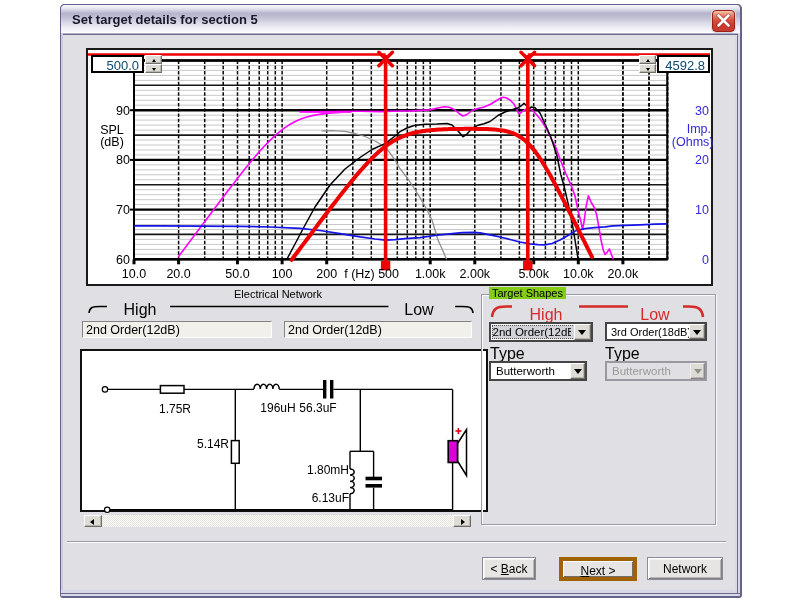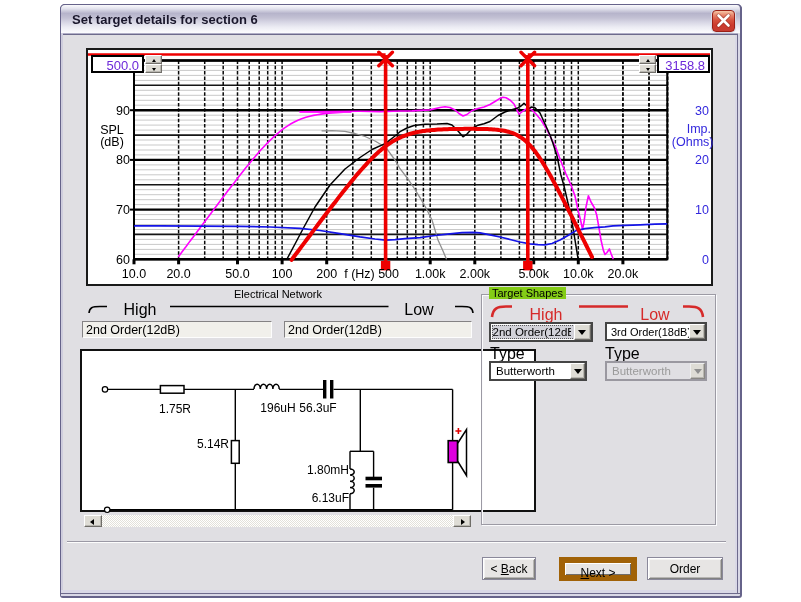--- a/index.html
+++ b/index.html
@@ -13,54 +13,54 @@
 #rline { left:736.6px; top:34px; width:1.2px; height:559px; background:#6d6a8c; }
 #title { left:60px; top:4px; width:682px; height:29px; border-radius:5px 5px 0 0;
   border:1px solid #66638a; border-right-width:2px; border-bottom:none;
   background:linear-gradient(180deg,#fafafc 0%,#e5e5ef 12%,#b6b4cb 30%,#c3c1d4 46%,#d8d7e5 62%,#ededf4 80%,#fcfcfe 100%); }
 #title .txt { position:absolute; left:11px; top:7px; font-size:13px; font-weight:bold; color:#19162b; }
 #tsep1 { left:63px; top:33px; width:675px; height:1.2px; background:#b1afc7; }
 #tsep2 { left:63px; top:34.3px; width:675px; height:1.2px; background:#6d6a8c; }
 #close { left:712px; top:10px; width:23px; height:22px; border-radius:4px; background:linear-gradient(180deg,#f6c8a8 0%,#e8886f 20%,#d6523f 45%,#cc3a2e 70%,#c63b31 100%); border:1px solid #9a2017; box-shadow:0 0 0 1px #d7dbe8; }
 .chartlabel { left:298px; top:36px; width:200px; text-align:center; font-size:11px; color:#000; }
 #panel { left:86px; top:48px; width:627px; height:238px; background:#fff; border:2px solid #1a1a1a; }
-.spinbox { background:#fff; border:2px solid #000; font-size:13px; text-align:right; padding:1px 3px 0 0; color:#6d28d9; height:18px; }
+.spinbox { background:#fff; border:2px solid #000; font-size:13px; text-align:right; padding:1px 3px 0 0; color:#0c4a6e; height:18px; }
 .spinner { width:17px; height:18px; }
 .sbtn { position:absolute; left:0; width:17px; height:8.5px; background:#dedcd5; border:1px solid; border-color:#fff #716f6a #716f6a #fff; box-shadow:inset -1px -1px 0 #b8b6b0; }
 .tri-up { position:absolute; left:5.5px; top:2.5px; width:0; height:0; border-left:2.8px solid transparent; border-right:2.8px solid transparent; border-bottom:3.6px solid #000; }
 .tri-dn { position:absolute; left:5.5px; top:3px; width:0; height:0; border-left:2.8px solid transparent; border-right:2.8px solid transparent; border-top:3.6px solid #000; }
 .lbl11 { font-size:11px; color:#000; }
 .lbl12 { font-size:16px; color:#000; }
 .robox { background:#f1f0eb; border:1px solid; border-color:#848284 #fdfdfd #fdfdfd #848284; font-size:12.5px; padding:1px 0 0 3px; color:#000; height:17px; }
-#circuit { left:80px; top:349px; width:456px; height:163px; background:#fff; border:2px solid #111; }
+#circuit { left:80px; top:349px; width:408px; height:163px; background:#fff; border:2px solid #111; }
 #hscroll { left:83.5px; top:514.5px; width:387px; height:12px; background:#fff; background-image:conic-gradient(#e3e1da 25%, #ffffff 0 50%, #e3e1da 0 75%, #ffffff 0); background-size:2px 2px; }
 .sarrow { position:absolute; top:0; width:18px; height:12px; background:#dedcd5; border:1px solid; border-color:#fff #6f6d68 #6f6d68 #fff; box-shadow:inset -1px -1px 0 #b8b6b0; }
 .tri-l { position:absolute; left:5px; top:3px; width:0; height:0; border-top:3px solid transparent; border-bottom:3px solid transparent; border-right:4px solid #000; }
 .tri-r { position:absolute; left:7px; top:3px; width:0; height:0; border-top:3px solid transparent; border-bottom:3px solid transparent; border-left:4px solid #000; }
 #group { left:481px; top:293.5px; width:235px; height:231px; border:1px solid #9c9aa4; box-shadow:inset 1px 1px 0 #fbfbfd, 1px 1px 0 #fbfbfd; }
 #grouplab { left:489px; top:287px; background:#84cc16; padding:0 3px; font-size:11px; }
 .red { color:#d62a2a; }
 .combo { border:2px solid #454545; background:#fff; }
 .cbtn { position:absolute; top:0; right:0; background:#dedcd5; border:1px solid; border-color:#fff #6f6d68 #6f6d68 #fff; box-shadow:inset -1px -1px 0 #b8b6b0; }
 .ctri { position:absolute; width:0; height:0; border-left:4px solid transparent; border-right:4px solid transparent; border-top:5px solid #000; }
 .ctext { position:absolute; left:2px; top:2px; font-size:11.5px; white-space:nowrap; overflow:hidden; }
 #sep { left:67px; top:541px; width:659px; height:2px; background:#9b99a5; box-shadow:0 1px 0 #fdfdfd; height:1px; }
 .btn { background:#e7e5e4; border:1px solid #8a889a; box-shadow:inset 1px 1px 0 #fff, inset -1px -1px 0 #808080, inset 2px 2px 0 #f4f3f2, inset -2px -2px 0 #b7b5b3; font-size:12px; text-align:center; padding-top:3.5px; color:#000; height:23px; }
-#nextbtn { border:6px solid #a16207; box-shadow:inset 1px 1px 0 #fff, inset -1px -1px 0 #6f6d6b; padding-top:3px; }
+#nextbtn { border:4px solid #a16207; box-shadow:inset 1px 1px 0 #fff, inset -1px -1px 0 #6f6d6b; padding-top:3px; }
 u { text-decoration:underline; }
 </style></head>
 <body>
 <div id="page">
   <div id="dlg" class="ab"></div>
   <div id="bstrip" class="ab"></div>
     <div id="bline" class="ab"></div>
   <div id="rstrip" class="ab"></div>
     <div id="rline" class="ab"></div>
   <div id="title" class="ab">
-      <div class="txt">Set target details for section 6</div>
+      <div class="txt">Set target details for section 5</div>
     </div>
   <div id="tsep1" class="ab"></div>
     <div id="tsep2" class="ab"></div>
   <div id="close" class="ab">
       <svg width="21" height="20" viewBox="0 0 21 20" style="position:absolute;left:0;top:0">
         <path d="M5.5,4.5 L15.5,14.5 M15.5,4.5 L5.5,14.5" stroke="#7e1a12" stroke-width="4" stroke-linecap="round" opacity="0.55"></path>
         <path d="M5.5,4.5 L15.5,14.5 M15.5,4.5 L5.5,14.5" stroke="#fff" stroke-width="2.6" stroke-linecap="round"></path>
       </svg>
     </div>
   <div id="panel" class="ab"></div>
@@ -202,21 +202,21 @@
       </div>
   </div>
   <div class="spinner ab" style="left:639px;top:55px;">
      <div class="sbtn" style="top:0">
         <div class="tri-up"></div>
       </div>
      <div class="sbtn" style="top:9px">
         <div class="tri-dn"></div>
       </div>
   </div>
-  <div class="spinbox ab" style="left:657px;top:55px;width:53px;">3158.8</div>
+  <div class="spinbox ab" style="left:657px;top:55px;width:53px;">4592.8</div>
 
   <div class="lbl11 ab" style="left:178px;top:288px;width:200px;text-align:center;">Electrical Network</div>
   <svg class="ab" style="left:86px;top:300px" width="390" height="16" viewBox="0 0 390 16">
     <path d="M3,13 C3.5,7.5 6,6.5 14,6.5 L21,6.5" fill="none" stroke="#000" stroke-width="1.6"></path>
     <line x1="84" y1="6.5" x2="302.5" y2="6.5" stroke="#000" stroke-width="1.6"></line>
     <path d="M369,6.5 L376,6.5 C384,6.5 386.5,7.5 387,13" fill="none" stroke="#000" stroke-width="1.6"></path>
   </svg>
   <div class="lbl12 ab" style="left:110px;top:301px;width:60px;text-align:center;">High Pass</div>
   <div class="lbl12 ab" style="left:389px;top:301px;width:60px;text-align:center;">Low Pass</div>
   <div class="robox ab" style="left:82px;top:321px;width:190px;">2nd Order(12dB)</div>
@@ -301,13 +301,13 @@
   <div class="combo ab" style="left:605px;top:360.5px;width:102px;height:20.5px;border-color:#9a98a0;background:#e0dfe3;">
     <div class="ctext" style="left:5px;top:2px;color:#9a9a9a;">Butterworth</div>
     <div class="cbtn" style="width:15px;height:16.5px;border-color:#eee #8a8884 #8a8884 #eee;">
         <div class="ctri" style="left:2.5px;top:5.5px;border-top-color:#8f8f8f;"></div>
       </div>
   </div>
 
   <div id="sep" class="ab"></div>
   <div class="btn ab" style="left:482px;top:557px;width:54px;">&lt; <u>B</u>ack</div>
   <div class="btn ab" id="nextbtn" style="left:559px;top:557px;width:78px;height:23.5px;"><u>N</u>ext &gt;</div>
-  <div class="btn ab" style="left:647px;top:557px;width:76px;">Order</div>
+  <div class="btn ab" style="left:647px;top:557px;width:76px;">Network</div>
 </div>
 </body></html>

